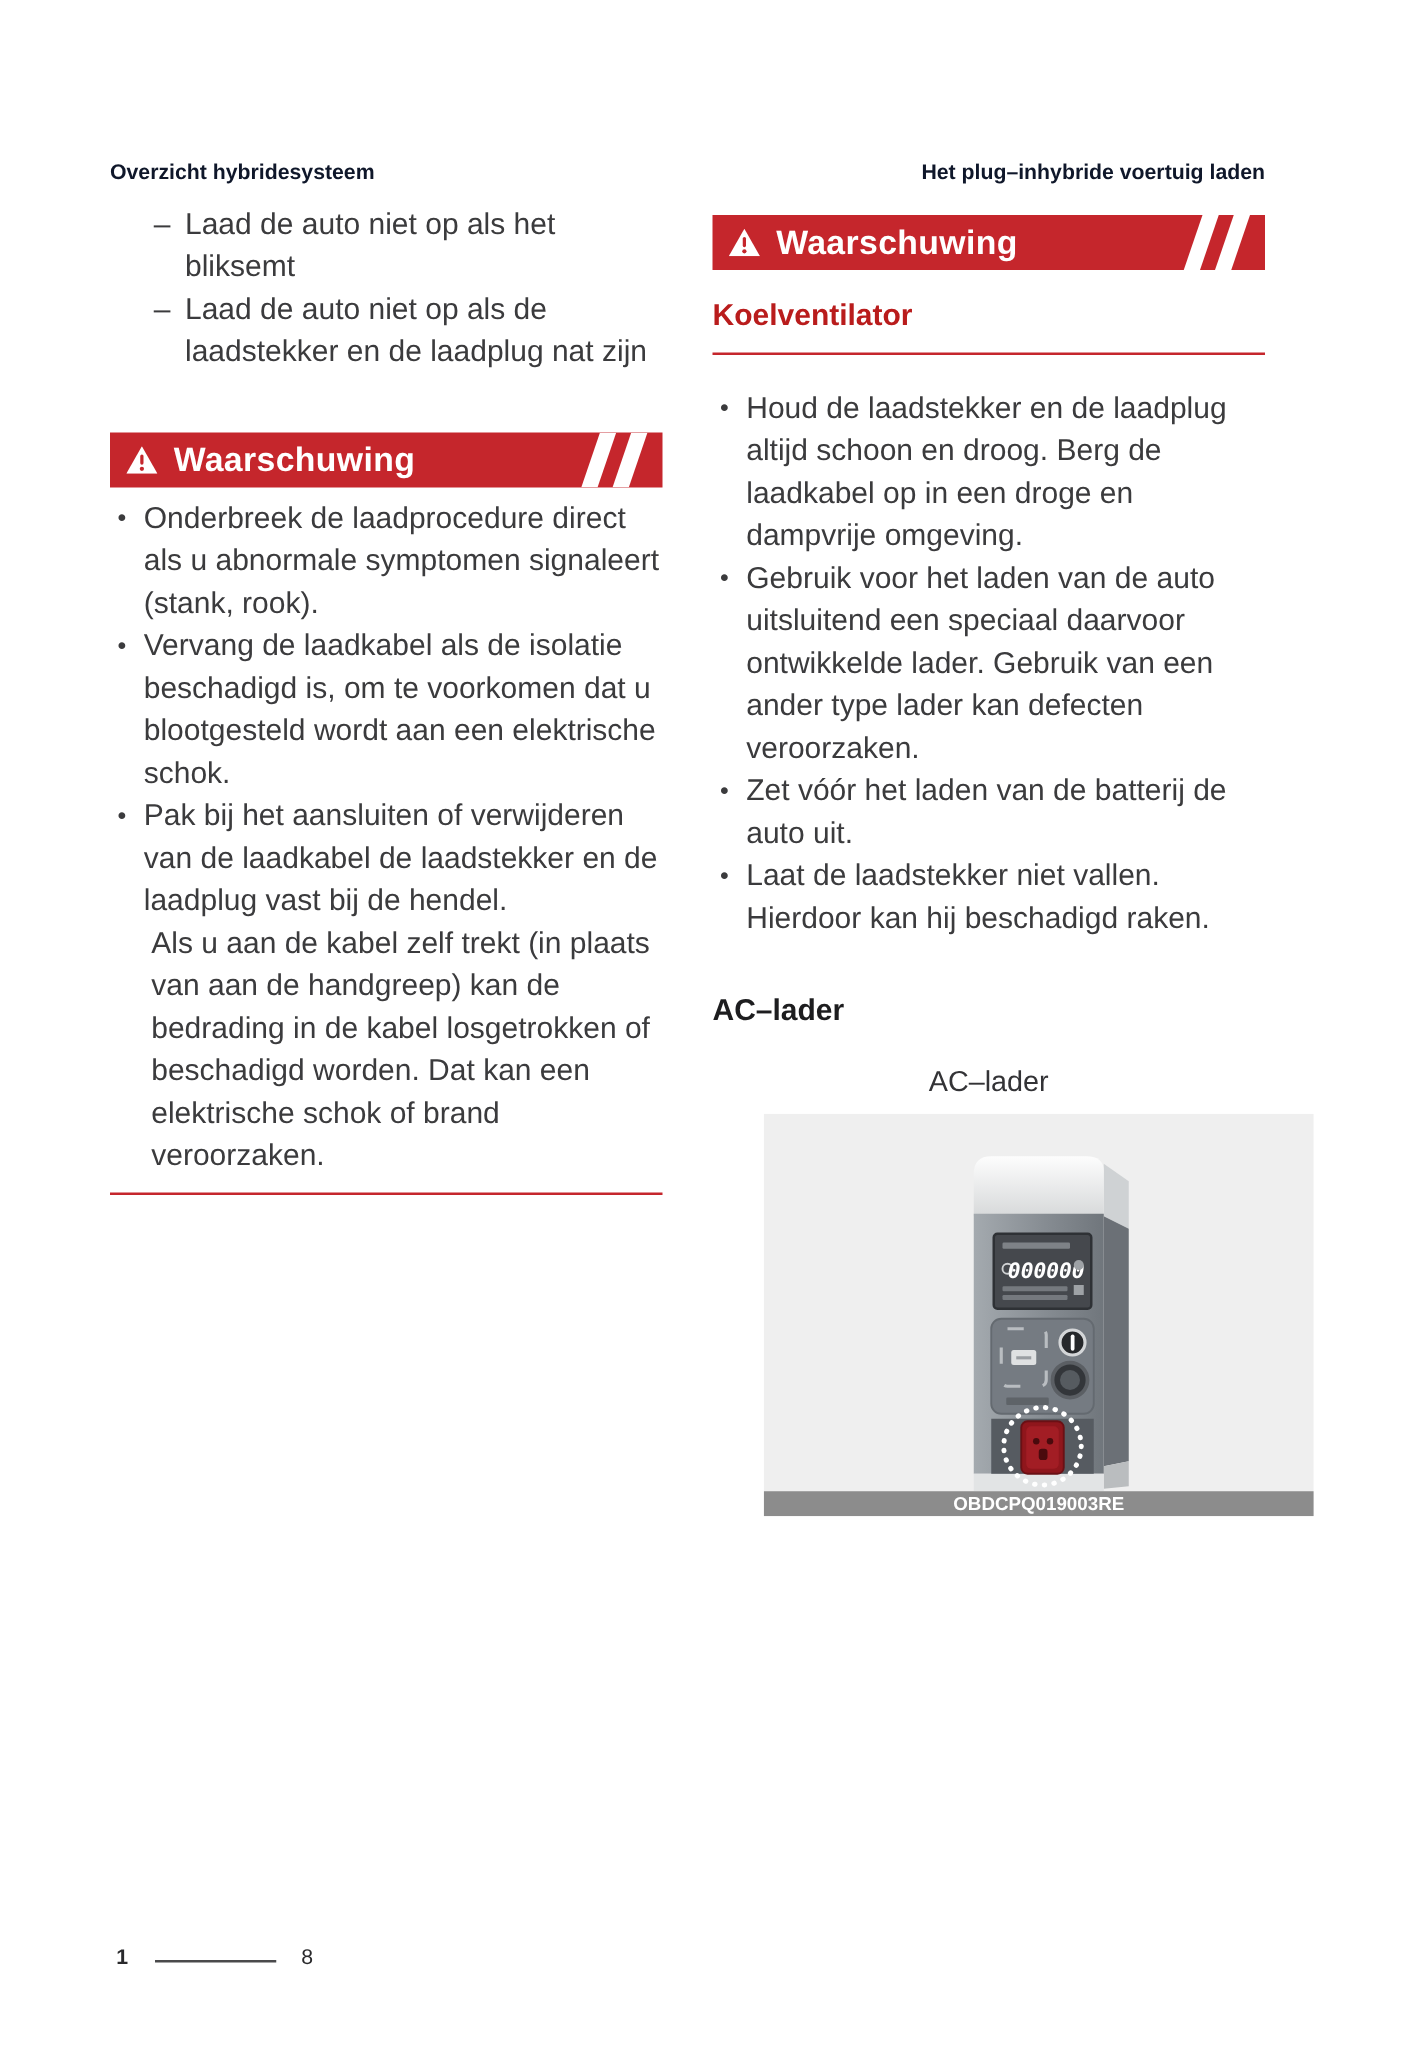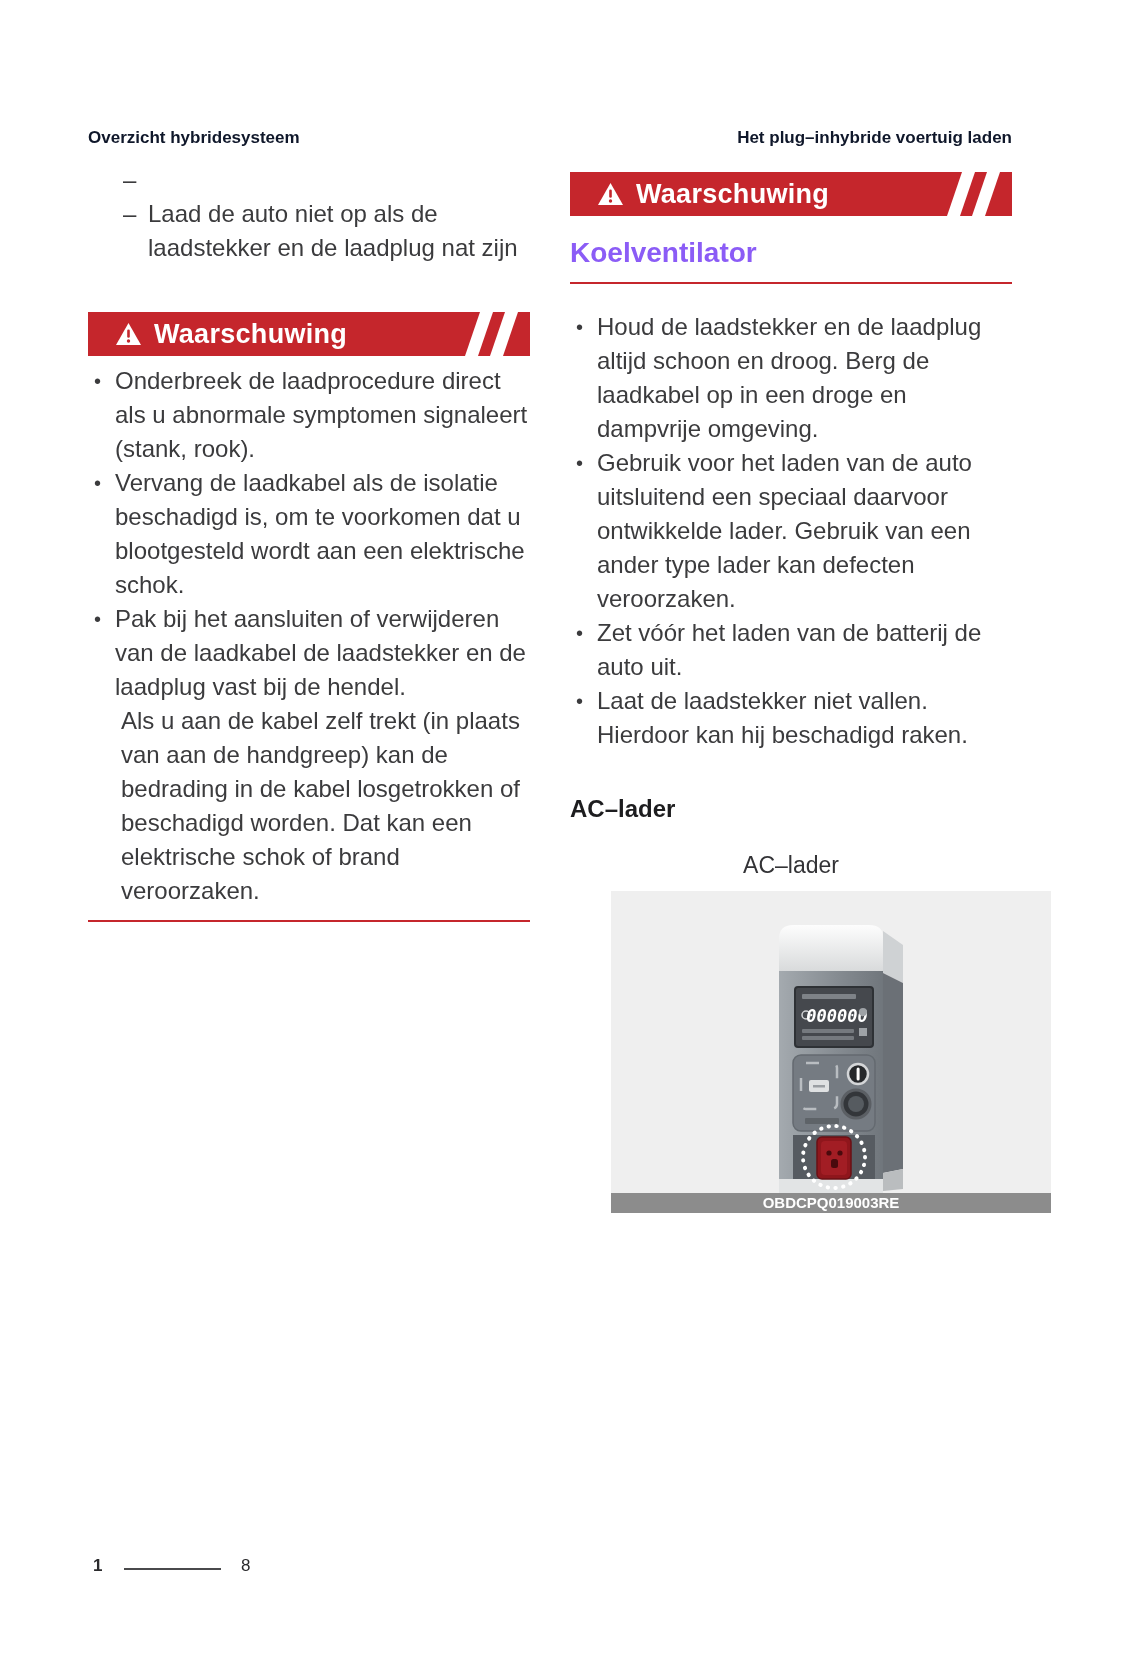--- a/index.html
+++ b/index.html
@@ -16,29 +16,29 @@
   .col-right { left:570px; top:172px; }
 
   
   .d-item { display:flex; }
   .d-item .mk { flex:none; width:25px; margin-left:35px; }
   .d-item .tx { flex:1; }
 
   
   .warn-banner {
     position:relative; height:44px; background:#C5262C; margin-top:47px;
-    display:flex; align-items:center; padding-left:28px; box-sizing:border-box;
+    display:flex; align-items:center; padding-left:13px; box-sizing:border-box;
     overflow:hidden;
   }
   .col-right .warn-banner { margin-top:0; }
   .warn-banner .w-title { color:#ffffff; font-weight:700; font-size:27px; margin-left:13px; letter-spacing:.3px; }
   .warn-banner .tri { flex:none; display:block; }
   .stripes { position:absolute; right:0; top:0; height:44px; width:80px; display:block; }
 
-  .w-heading { font-weight:700; font-size:28px; color:#8b5cf6; margin-top:20px; }
+  .w-heading { font-weight:700; font-size:24px; color:#b91c1c; margin-top:20px; }
 
   .b-list { margin-top:8px; }
   .b-item { display:flex; }
   .b-item .mk { flex:none; width:27px; padding-left:6px; box-sizing:border-box; font-size:20px; }
   .b-item .tx { flex:1; }
   .b-cont { margin-left:33px; }
 
   .warn-rule { border:0; border-top:2px solid #C5262C; margin:12px 0 0 0; }
 
   .para { margin-top:6px; }
@@ -59,20 +59,21 @@
 <div class="page">
 
   <div class="hdr hdr-left">Overzicht hybridesysteem</div>
   <div class="hdr hdr-right">Het plug–inhybride voertuig laden</div>
 
   <div class="col col-left">
 
     <div class="d-list">
       <div class="d-item">
         <span class="mk">–</span>
+        <span class="tx">Laad de auto niet op als het bliksemt</span>
       </div>
       <div class="d-item">
         <span class="mk">–</span>
         <span class="tx">Laad de auto niet op als de laadstekker en de laadplug nat zijn</span>
       </div>
     </div>
 
     <div>
       <div class="warn-banner">
         <svg class="tri" width="25" height="22" viewBox="0 0 25 22">

